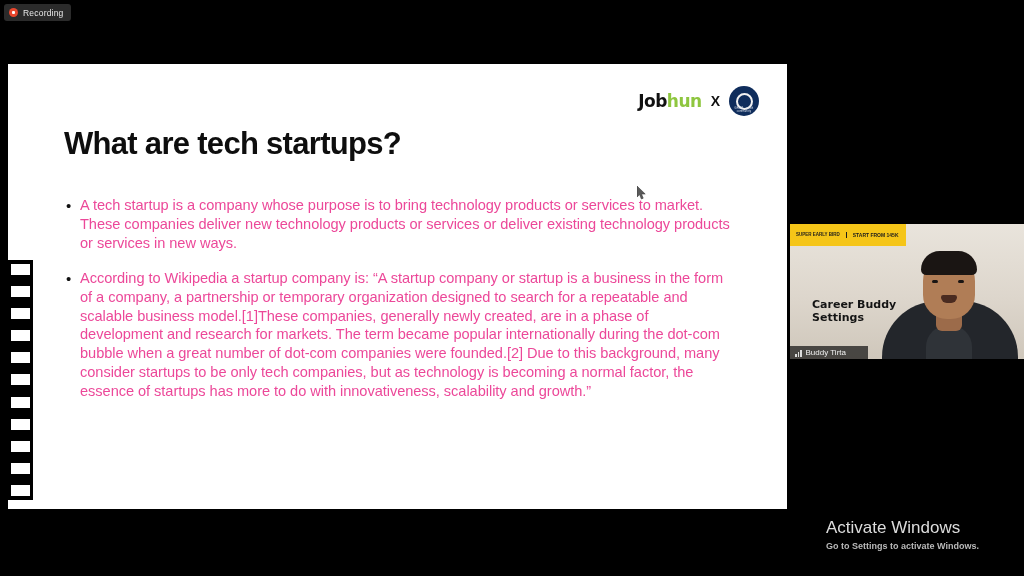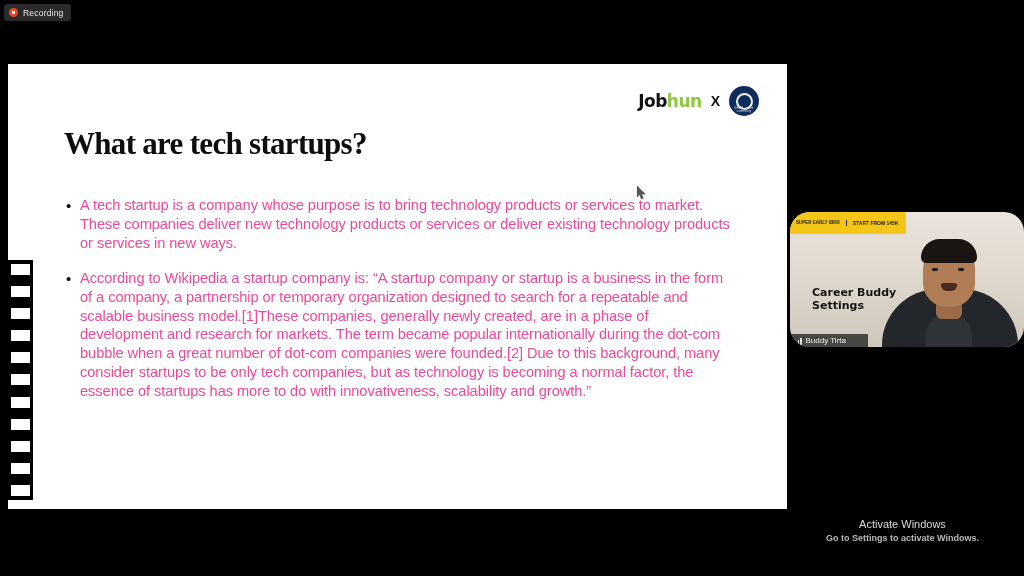--- a/index.html
+++ b/index.html
@@ -85,21 +85,21 @@
     content: ""; width: 13px; height: 13px; border-radius: 50%;
     border: 2.5px solid #f2f2f2;
   }
   .logo-circle .sub {
     position: absolute; bottom: 3px; left: 0; right: 0;
     text-align: center; font-size: 2.6px; color: #dfe6f0;
     letter-spacing: .2px;
   }
 
   .slide-title {
-    font-family: Liberation Serif, serif;
+    font-family: Liberation Sans, sans-serif;
     font-weight: bold;
     font-size: 31px;
     letter-spacing: -0.7px;
     color: #0e0e0e;
     margin-top: 36px;
   }
 
   .bullets { margin-top: 34px; }
   .bullet {
     display: flex;
@@ -120,25 +120,24 @@
 
   
   .cursor {
     position: absolute; left: 637px; top: 186px;
     width: 10px; height: 14px;
   }
   .cursor svg { display: block; }
 
   
   .webcam {
-    position: absolute; left: 790px; top: 212px;
+    position: absolute; left: 790px; top: 224px;
     width: 234px; height: 135px;
     background: #1d2a36;
     overflow: hidden;
-    border-radius: 20px;
   }
   .cam-bg {
     position: absolute; inset: 0;
     background:
       linear-gradient(180deg, #e9e4dc 0%, #ddd6cc 55%, #cfc7bb 100%);
   }
   .cam-banner {
     position: absolute; left: 0; top: 0;
     width: 116px; height: 22px;
     background: #f5c518;
@@ -237,21 +236,21 @@
   .cam-namebar .bars i:nth-child(3) { height: 7px; }
   .cam-name {
     font-size: 8px; color: #f0f0f0;
   }
 
   
   .watermark {
     position: absolute; left: 826px; top: 518px;
     color: #c9c9c9;
   }
-  .wm-title { font-size: 11px; color: #dcdcdc; text-align: center; }
+  .wm-title { font-size: 17px; color: #dcdcdc; }
   .wm-sub { font-size: 9px; color: #b9b9b9; margin-top: 3px; font-weight: bold; }
 </style>
 </head>
 <body>
 
 <div id="app">
 
   <div class="rec-pill">
     <span class="rec-dot"></span>
     <span class="rec-label">Recording</span>

